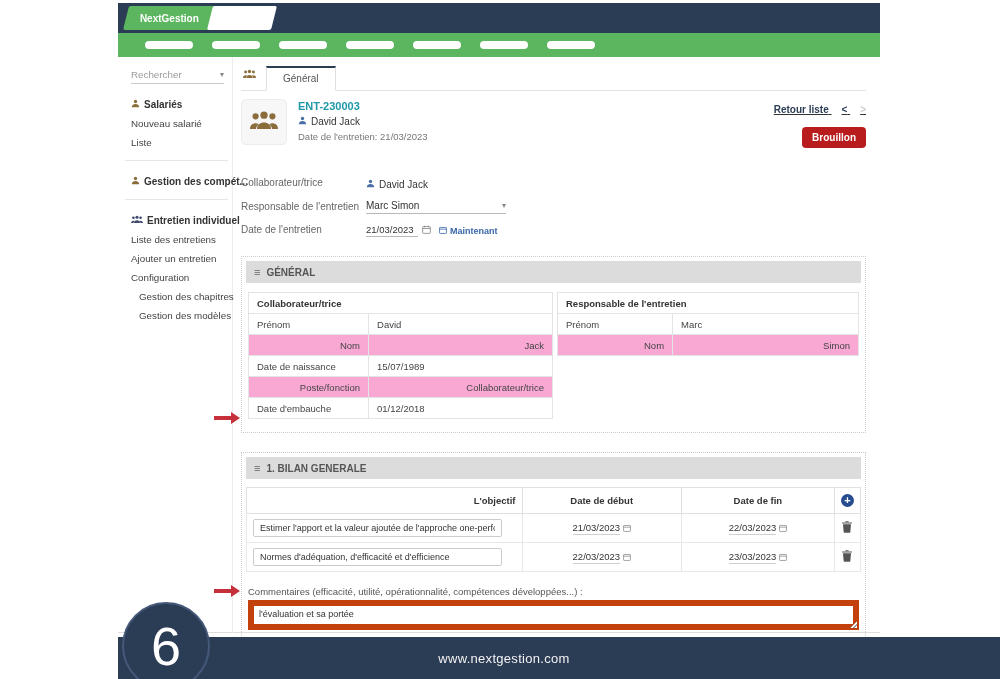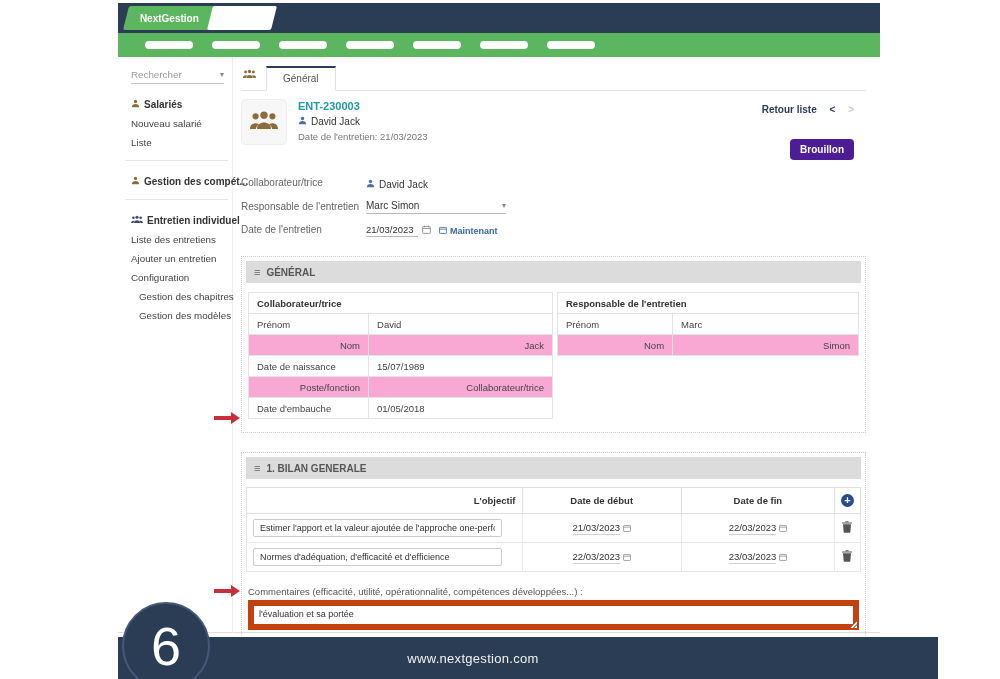--- a/index.html
+++ b/index.html
@@ -49,25 +49,25 @@
          font-size:10px; color:#555; border:1px solid #e0e0e0; border-bottom:1px solid #fff;
          border-top:2px solid #2b3c55; }
 
   .record-header { position:relative; margin-top:8px; height:58px; display:flex; }
   .tile { width:46px; height:46px; background:#f7f7f7; border:1px solid #ececec;
           border-radius:5px; display:flex; align-items:center; justify-content:center; }
   .titles { margin-left:11px; padding-top:1px; }
   .rec-id { color:#1f98a8; font-weight:bold; font-size:11px; }
   .rec-who { margin-top:4px; font-size:10px; color:#333; display:flex; align-items:center; gap:4px; }
   .rec-date { margin-top:4px; font-size:9.5px; color:#777; }
-  .right-controls { position:absolute; right:12px; top:5px; text-align:right; }
+  .right-controls { position:absolute; right:0; top:5px; text-align:right;text-decoration:underline; }
   .pager { font-size:10px; font-weight:bold; color:#2b3c55; }
   .chev { margin-left:10px; font-size:10px; }
   .chev.prev { color:#2b3c55; } .chev.next { color:#ccc; }
-  .badge { margin-top:24px; background:#4c1d95; color:#fff; font-size:10px; font-weight:bold;
+  .badge { margin-top:12px; background:#b91c1c; color:#fff; font-size:10px; font-weight:bold;
            padding:5px 10px; border-radius:4px; border:none; cursor:pointer; }
 
   .form-block { margin-top:20px; }
   .form-row { display:flex; align-items:flex-end; margin-bottom:10px; }
   .form-label { width:125px; font-size:10px; color:#666; padding-bottom:2px; }
   .form-value { font-size:10px; color:#333; display:flex; align-items:center; gap:4px; }
   .fake-select { width:140px; border-bottom:1px solid #b9b9b9; padding-bottom:2px;
                  display:flex; justify-content:space-between; align-items:center;
                  font-size:10px; color:#333; cursor:pointer; }
   .fake-select .caret { font-size:8px; color:#888; }
@@ -114,21 +114,21 @@
           clip-path:polygon(100% 0,100% 100%,0 100%); }
 
   
   .red-arrow { position:absolute; width:26px; height:12px; z-index:4; }
   .red-arrow .shaft { position:absolute; left:0; top:4px; width:17px; height:4px;
                       background:#c5303a; }
   .red-arrow .head { position:absolute; right:0; top:0; width:0; height:0;
                      border-left:9px solid #c5303a; border-top:6px solid transparent;
                      border-bottom:6px solid transparent; }
 
-  .footer { position:absolute; left:118px; top:637px; width:820px; height:42px;
+  .footer { position:absolute; left:118px; top:637px; width:882px; height:42px;
             background:#2b3c55; display:flex; align-items:center; justify-content:center;
             padding-right:110px; z-index:2; }
   .footer span { color:#f2f2f2; font-size:13px; letter-spacing:.3px; }
   .slide-circle { position:absolute; left:122px; top:602px; width:88px; height:88px;
                   border-radius:50%; background:#2b3c55; border:2px solid #44597a;
                   display:flex; align-items:center; justify-content:center; z-index:5; }
   .slide-circle span { color:#fff; font-size:54px; line-height:1; }
 </style>
 </head>
 <body>
@@ -325,21 +325,21 @@
             <tr>
                   <td class="c1">Date de naissance</td>
                   <td class="c2">15/07/1989</td>
                 </tr>
             <tr class="alt">
                   <td class="c1">Poste/fonction</td>
                   <td class="c2">Collaborateur/trice</td>
                 </tr>
             <tr>
                   <td class="c1">Date d'embauche</td>
-                  <td class="c2">01/05/2018</td>
+                  <td class="c2">01/12/2018</td>
                 </tr>
           </tbody>
             </table>
           <table class="kv kv-r">
             <tbody>
                 <tr class="hd">
                   <td class="c1" colspan="2">Responsable de l'entretien</td>
                 </tr>
             <tr>
                   <td class="c1">Prénom</td>

